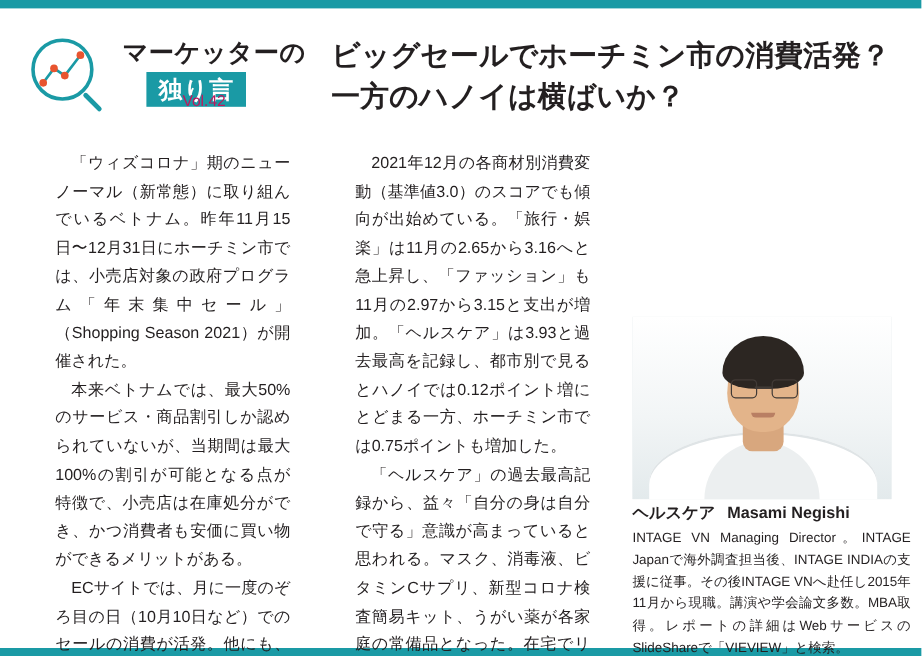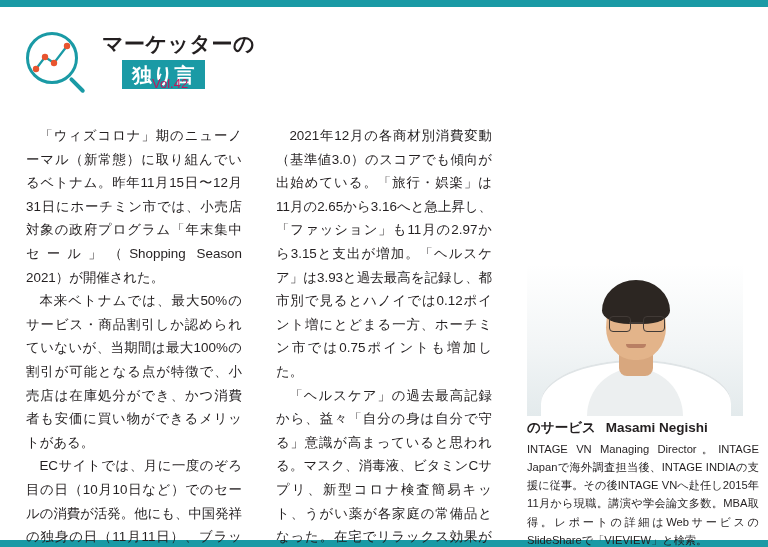--- a/index.html
+++ b/index.html
@@ -133,20 +133,21 @@
     line-height: 1.76;
     color: #231f20;
     text-align: justify;
     text-justify: inter-character;
   }
   .col p {
     margin: 0;
   }
   .col p.indent {
     text-indent: 1em;
+    margin-left: 20px;
   }
   #col1 { left: 26px; }
   #col2 { left: 276px; }
   #col3 { left: 527px; width: 216px; }
 
   
   .author-photo {
     position: absolute;
     left: 527px;
     top: 264px;
@@ -279,20 +280,24 @@
           <circle cx="38" cy="11" r="3.2" fill="#e8542f"></circle>
         </svg>
       </div>
       <div class="handle"></div>
     </div>
     <div class="masthead-title">マーケッターの</div>
     <div class="masthead-sub">独り言</div>
     <div class="masthead-vol">Vol.42</div>
   </div>
 
+  <div class="headline">
+    <div>ビッグセールでホーチミン市の消費活発？</div>
+    <div>一方のハノイは横ばいか？</div>
+  </div>
 
   <div class="col" id="col1">
     <p class="indent">「ウィズコロナ」期のニューノーマル（新常態）に取り組んでいるベトナム。昨年11月15日〜12月31日にホーチミン市では、小売店対象の政府プログラム「年末集中セール」（Shopping Season 2021）が開催された。</p>
     <p class="indent">本来ベトナムでは、最大50%のサービス・商品割引しか認められていないが、当期間は最大100%の割引が可能となる点が特徴で、小売店は在庫処分ができ、かつ消費者も安価に買い物ができるメリットがある。</p>
     <p class="indent">ECサイトでは、月に一度のぞろ目の日（10月10日など）でのセールの消費が活発。他にも、中国発祥の独身の日（11月11日）、ブラックフライデー（11月27日）、クリスマス、テト商戦も相まっ</p>
   </div>
 
   <div class="col" id="col2">
     <p class="indent">2021年12月の各商材別消費変動（基準値3.0）のスコアでも傾向が出始めている。「旅行・娯楽」は11月の2.65から3.16へと急上昇し、「ファッション」も11月の2.97から3.15と支出が増加。「ヘルスケア」は3.93と過去最高を記録し、都市別で見るとハノイでは0.12ポイント増にとどまる一方、ホーチミン市では0.75ポイントも増加した。</p>
     <p class="indent">「ヘルスケア」の過去最高記録から、益々「自分の身は自分で守る」意識が高まっていると思われる。マスク、消毒液、ビタミンCサプリ、新型コロナ検査簡易キット、うがい薬が各家庭の常備品となった。在宅でリラックス効果が期</p>
@@ -307,18 +312,18 @@
     <div class="head"></div>
     <div class="hair"></div>
     <div class="glasses-l"></div>
     <div class="glasses-r"></div>
     <div class="glasses-bridge"></div>
     <div class="mouth"></div>
   </div>
 
   <div class="bio">
     <div class="bio-namerow">
-      <span class="jp">のサービス</span><span class="en">Masami Negishi</span>
+      <span class="jp">ヘルスケア</span><span class="en">Masami Negishi</span>
     </div>
     <div class="bio-text">INTAGE  VN  Managing  Director。INTAGE Japanで海外調査担当後、INTAGE INDIAの支援に従事。その後INTAGE  VNへ赴任し2015年11月から現職。講演や学会論文多数。MBA取得。レポートの詳細はWebサービスのSlideShareで「VIEVIEW」と検索。</div>
   </div>
 
 </div>
 
 </body></html>

